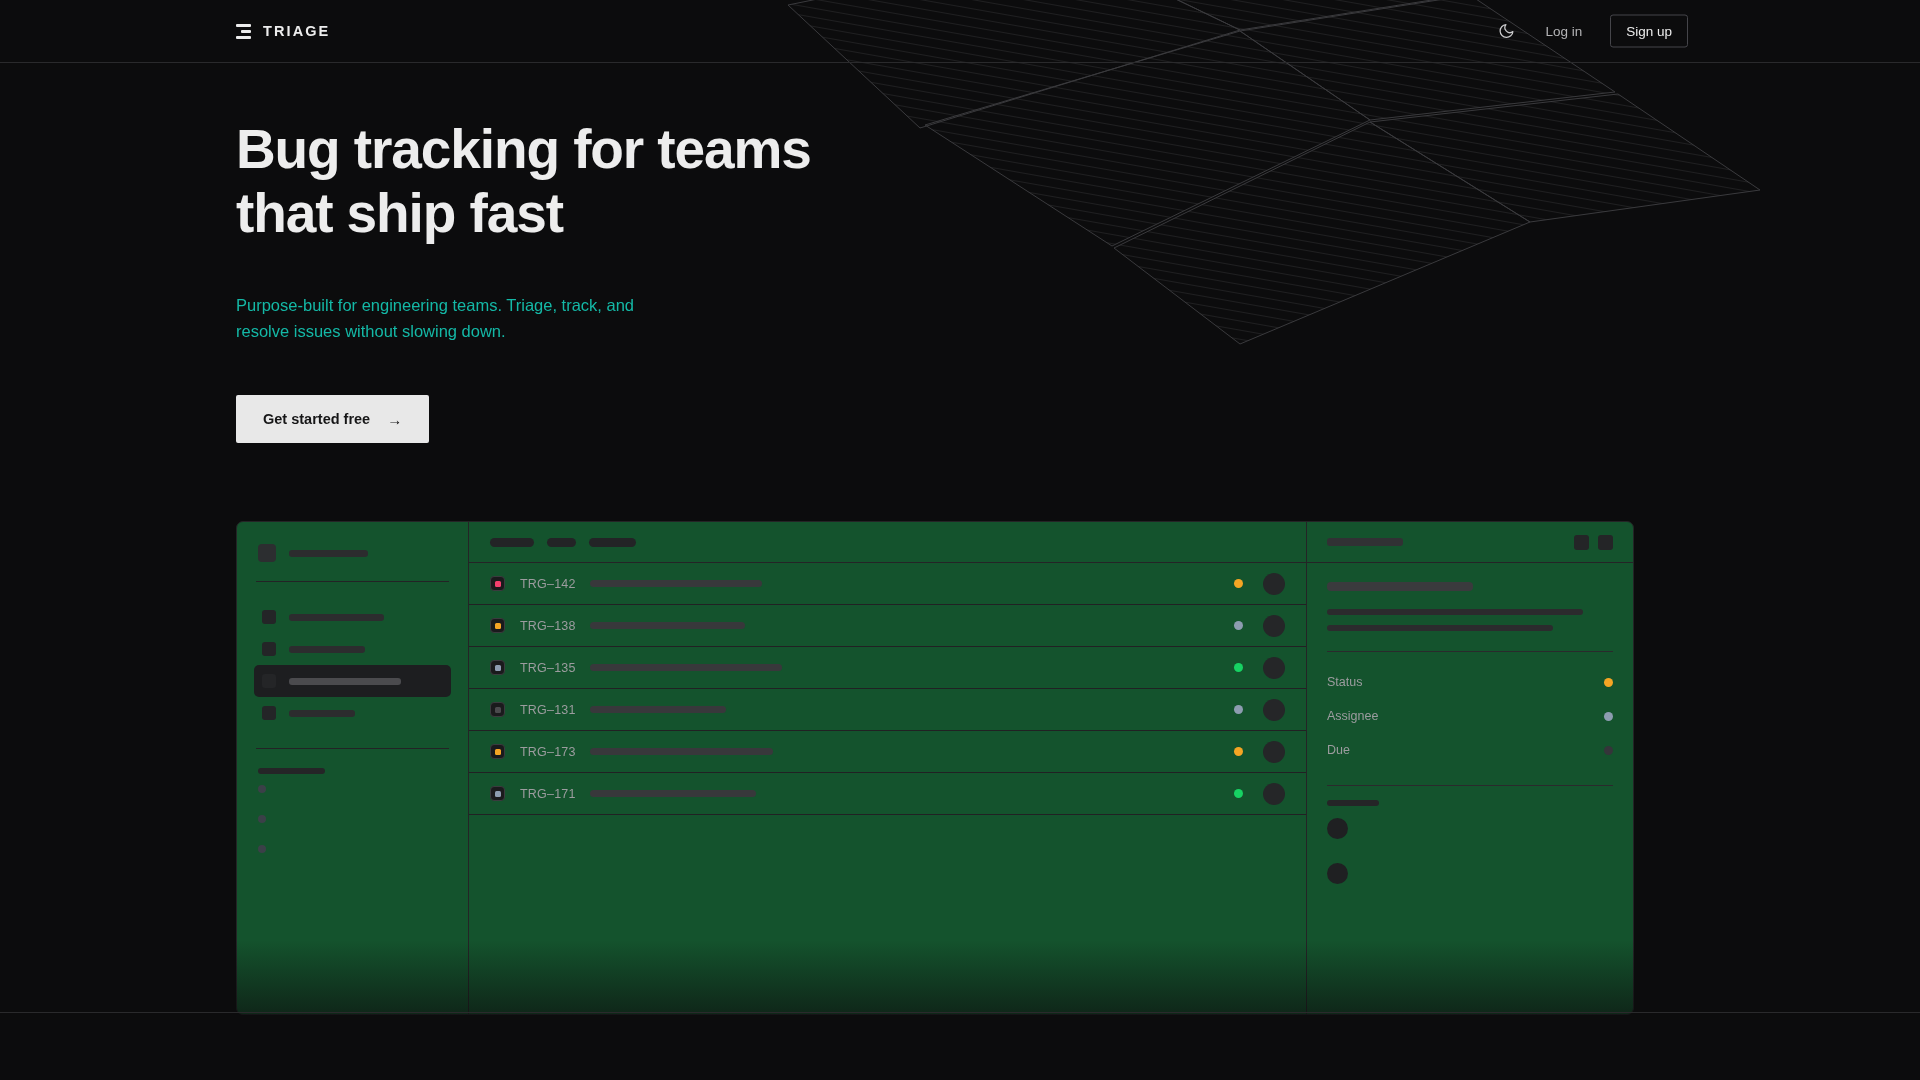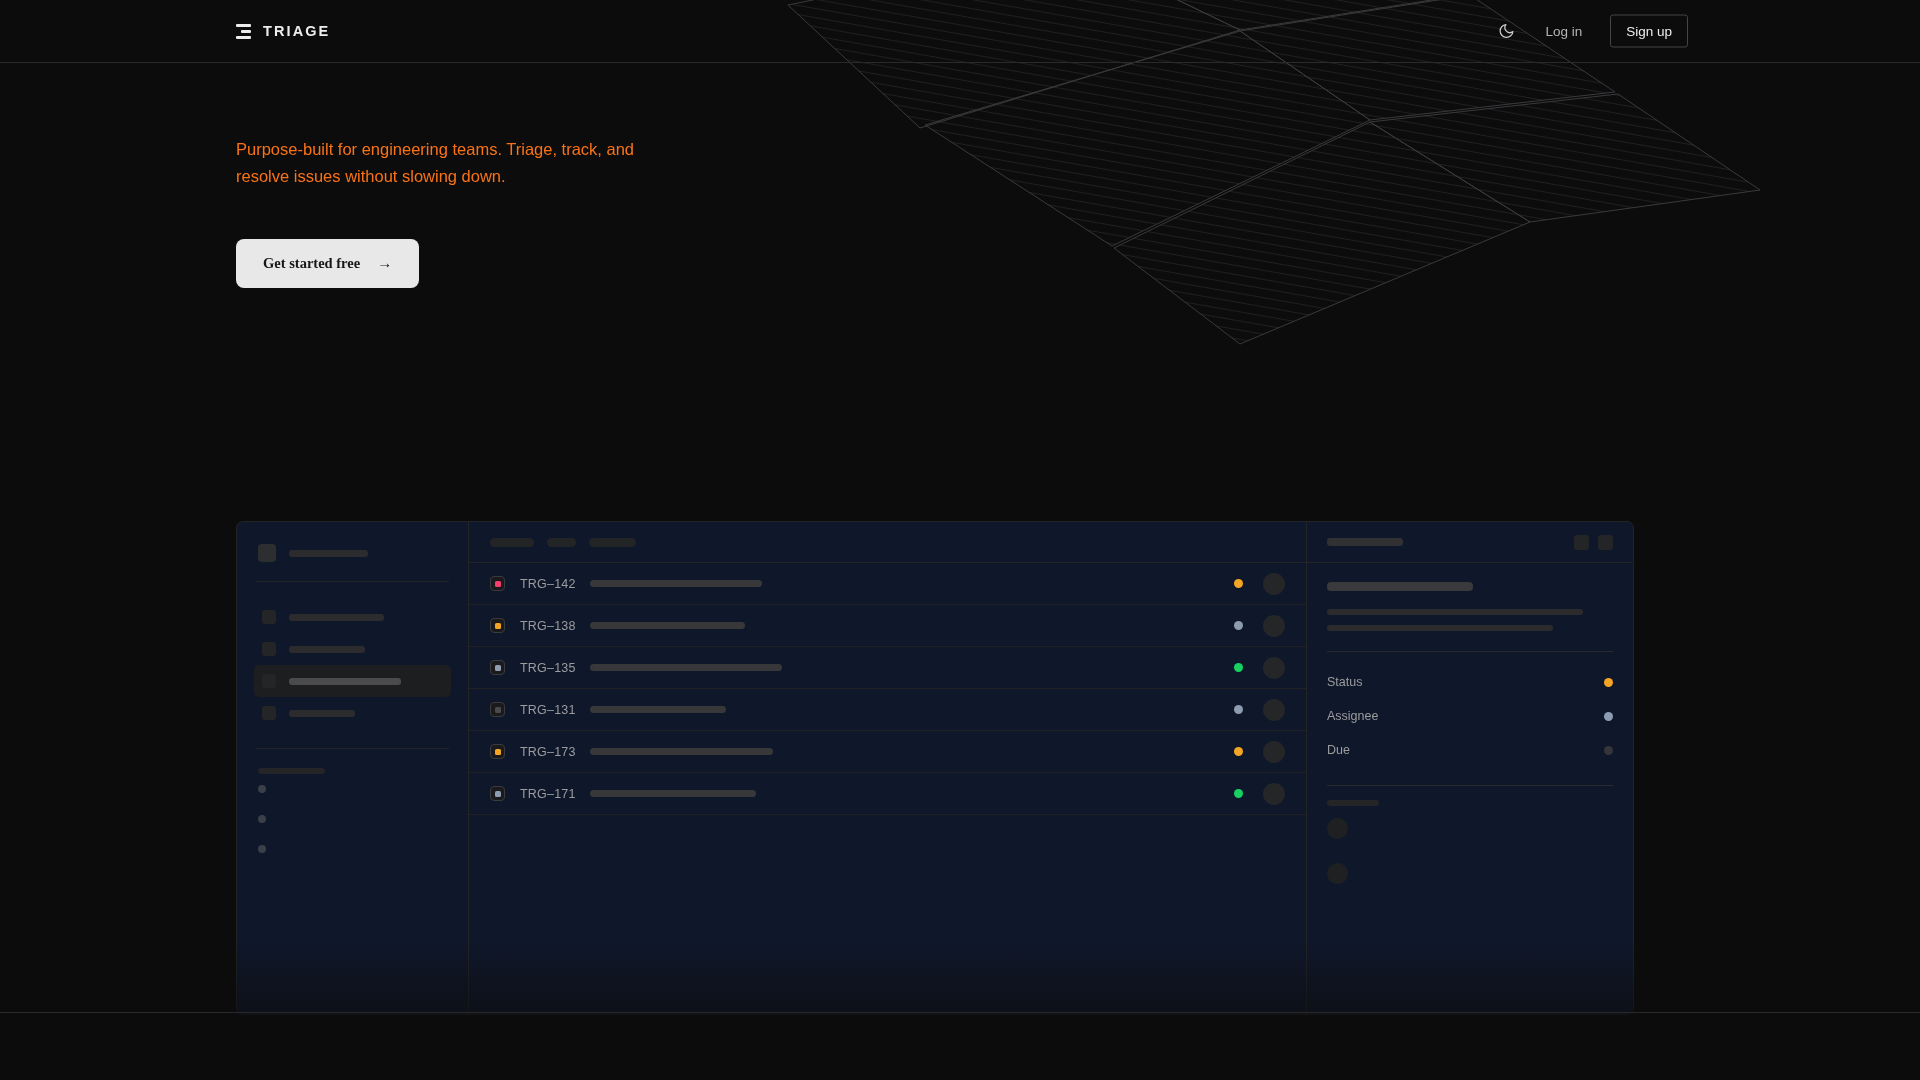--- a/index.html
+++ b/index.html
@@ -55,38 +55,38 @@
   }
   .deco svg { position:absolute; top:0; left:0; }
 
   
   .hero { position:absolute; left:236px; top:118px; z-index:20; width:760px; }
   .hero h1 {
     font-size:55px; line-height:1.16; font-weight:700; color:#ededed;
     letter-spacing:-1.1px; white-space:pre-line;
   }
   .hero p {
-    margin-top:18px;
-    font-size:16.5px; line-height:1.62; color:#f97316; white-space:pre-line;
+    margin-top:46px;
+    font-size:16.5px; line-height:1.62; color:#14b8a6; white-space:pre-line;
   }
   .cta {
     margin-top:50px;
     display:inline-flex; align-items:center; gap:17px;
     background:#e8e8e8; color:#161617;
     font-size:14.5px; font-weight:700;
-    padding:16px 27px; border:none; border-radius:8px;
-    cursor:pointer; font-family:Liberation Serif, serif;
+    padding:16px 27px; border:none; border-radius:2px;
+    cursor:pointer; font-family:Liberation Sans, sans-serif;
   }
   .cta .arrow { font-size:15px; line-height:1; }
 
   
   .mock {
     position:absolute; left:236px; top:521px;
     width:1398px; height:494px;
-    background:#0f172a;
+    background:#14532d;
     border:1px solid #242426;
     border-radius:7px;
     display:flex; overflow:hidden; z-index:15;
   }
 
   
   .mock-sidebar {
     width:232px; flex:0 0 232px; border-right:1px solid #242426;
     padding:18px 17px 0 17px;
   }
@@ -210,20 +210,22 @@
         <svg width="17" height="17" viewBox="0 0 24 24" fill="none" stroke="#c9c9cb" stroke-width="1.8" stroke-linecap="round" stroke-linejoin="round">
           <path d="M21 12.8A9 9 0 1 1 11.2 3a7 7 0 0 0 9.8 9.8z"></path>
         </svg>
       </span>
       <a class="login-link">Log in</a>
       <button class="signup-btn">Sign up</button>
     </div>
   </div>
 
   <div class="hero">
+    <h1>Bug tracking for teams
+that ship fast</h1>
     <p>Purpose-built for engineering teams. Triage, track, and
 resolve issues without slowing down.</p>
     <button class="cta">
       <span>Get started free</span>
       <span class="arrow">→</span>
     </button>
   </div>
 
   <div class="mock">
 

